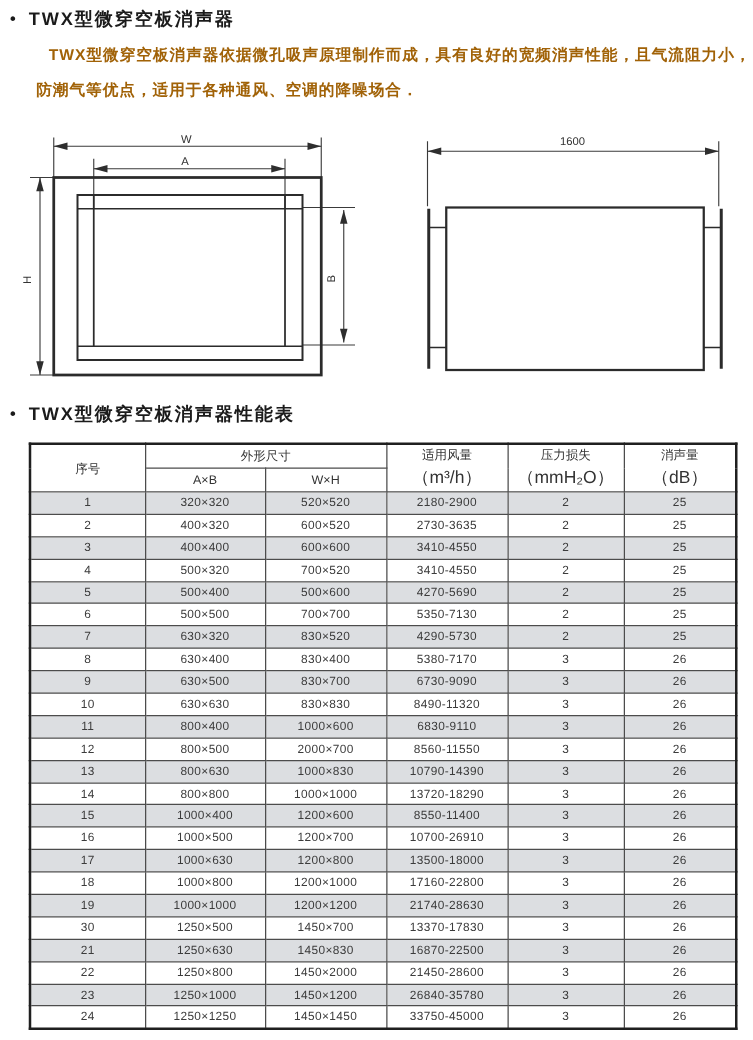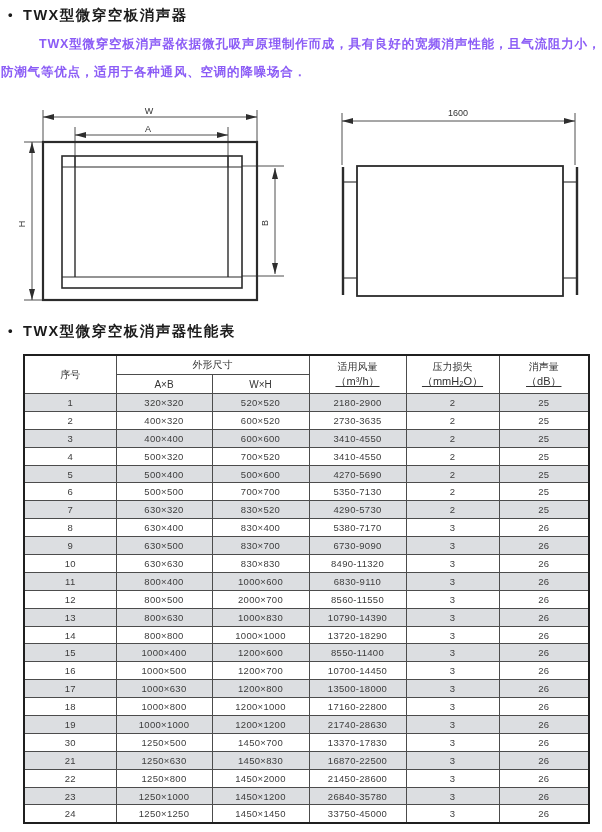--- a/index.html
+++ b/index.html
@@ -17,55 +17,55 @@
   .sec-title {
     display:flex; align-items:center; gap:9px;
     font-size:14.5px; font-weight:bold; letter-spacing:1.5px;
     color:#1b1b1b; white-space:nowrap;
   }
   .sec-title .bullet { font-size:13px; line-height:1; transform:translateY(-1px); }
 
   
   .para-line {
     font-size:12.5px; font-weight:bold; letter-spacing:0.8px;
-    color:#8b5cf6; white-space:nowrap;
+    color:#a16207; white-space:nowrap;
   }
 
   
   svg text { font-family:"Liberation Sans", sans-serif; }
 
   
   table.perf {
     border-collapse:collapse; table-layout:fixed;
     width:565px;
     border:2px solid #1f1f1f;
     font-size:9.5px; color:#3c3c3c;
   }
   table.perf th, table.perf td {
     border:1px solid #4c4c4c;
     text-align:center; vertical-align:middle;
     padding:0; font-weight:normal;
     overflow:hidden; white-space:nowrap;
   }
   table.perf thead th { height:18px; font-size:10px; color:#333; }
   table.perf thead .two-line { line-height:1.35; }
-  table.perf thead .unit { font-size:11px;text-decoration:underline; }
+  table.perf thead .unit { font-size:14px; }
   table.perf tbody td { height:16.9px; letter-spacing:0.3px; }
   table.perf tbody tr.alt { background:#dcdee1; }
 </style>
 </head>
 <body>
 
 <div class="abs sec-title" style="left:8px; top:6px;">
   <span class="bullet">•</span>
   <span>TWX型微穿空板消声器</span>
 </div>
 
 <div class="abs para-line" style="left:39px; top:36px;">TWX型微穿空板消声器依据微孔吸声原理制作而成，具有良好的宽频消声性能，且气流阻力小，</div>
-<div class="abs para-line" style="left:1px; top:64px;">防潮气等优点，适用于各种通风、空调的降噪场合．</div>
+<div class="abs para-line" style="left:29px; top:64px;">防潮气等优点，适用于各种通风、空调的降噪场合．</div>
 
 <svg class="abs" style="left:18px; top:105px;" width="292" height="212" viewBox="0 0 292 212">
 
   <g stroke="#3a3a3a" stroke-width="0.9" fill="none">
     <line x1="25" y1="5" x2="25" y2="37"></line>
     <line x1="239" y1="5" x2="239" y2="37"></line>
     <line x1="57" y1="22" x2="57" y2="62"></line>
     <line x1="210" y1="22" x2="210" y2="62"></line>
     <line x1="6" y1="37" x2="25" y2="37"></line>
     <line x1="6" y1="195" x2="25" y2="195"></line>
@@ -286,21 +286,21 @@
         <td>1000×400</td>
         <td>1200×600</td>
         <td>8550-11400</td>
         <td>3</td>
         <td>26</td>
       </tr>
       <tr>
         <td>16</td>
         <td>1000×500</td>
         <td>1200×700</td>
-        <td>10700-14450</td>
+        <td>10700-26910</td>
         <td>3</td>
         <td>26</td>
       </tr>
       <tr class="alt">
         <td>17</td>
         <td>1000×630</td>
         <td>1200×800</td>
         <td>13500-18000</td>
         <td>3</td>
         <td>26</td>

